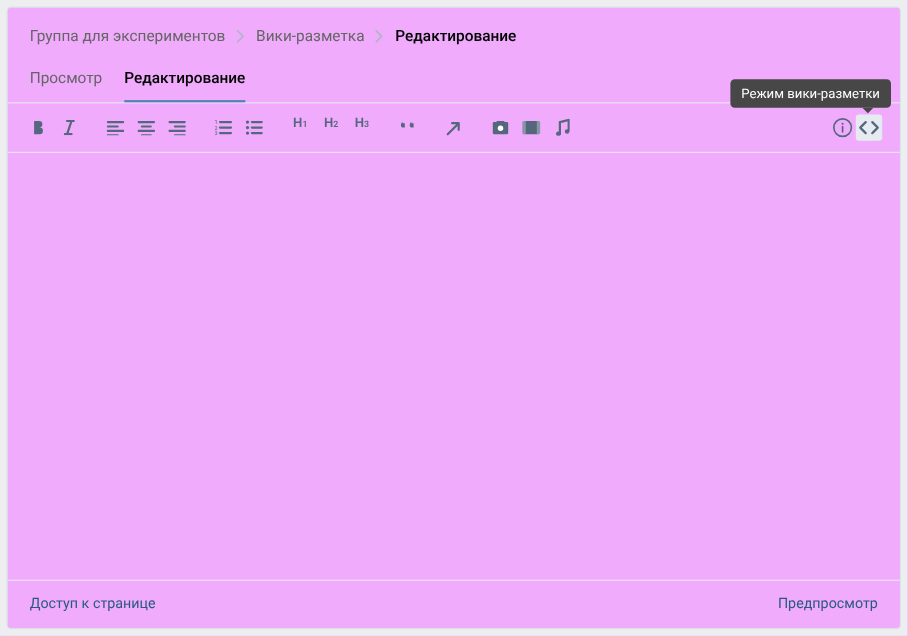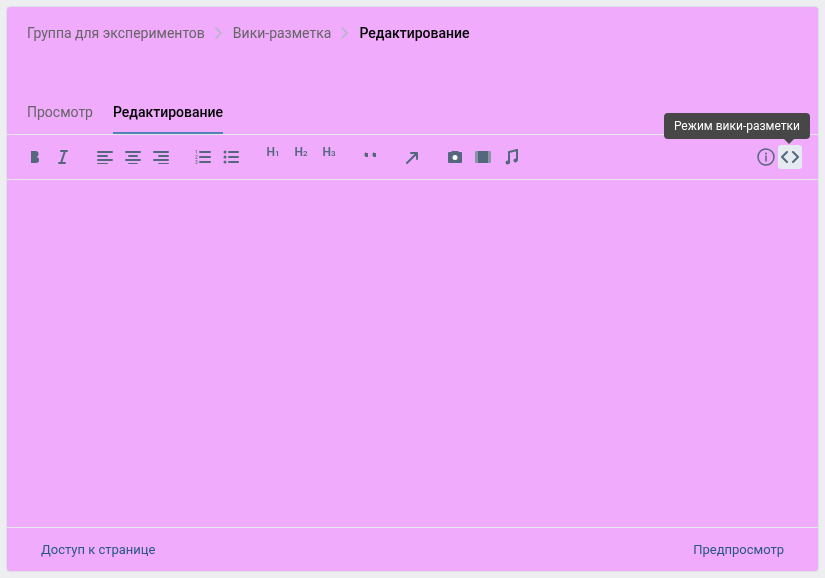--- a/index.html
+++ b/index.html
@@ -27,21 +27,20 @@
       color: #656565;
     }
     .bc-link { color: #656565; cursor: pointer; }
     .bc-current { color: #000; font-weight: 500; }
     .bc-chevron { color: #aeb7c2; display: flex; align-items: center; }
     .tabs {
       display: flex;
       gap: 20px;
       padding: 0 20px;
       border-bottom: 1px solid #e7e8ec;
-      margin-top: 41px;
     }
     .tab {
       font-size: 14px;
       color: #656565;
       padding: 6px 0 12px;
       cursor: pointer;
       border-bottom: 2px solid transparent;
     }
     .tab.active {
       color: #000;
@@ -99,21 +98,21 @@
     }
     .editor-area {
       flex: 1;
       padding: 12px 20px;
       outline: none;
       font-size: 13px;
     }
     .footer {
       display: flex;
       align-items: center;
-      padding: 14px 34px;
+      padding: 14px 20px;
       border-top: 1px solid #e7e8ec;
     }
     .footer-left {
       color: #2a5885;
       font-size: 13px;
       cursor: pointer;
     }
     .footer-right {
       margin-left: auto;
       display: flex;

